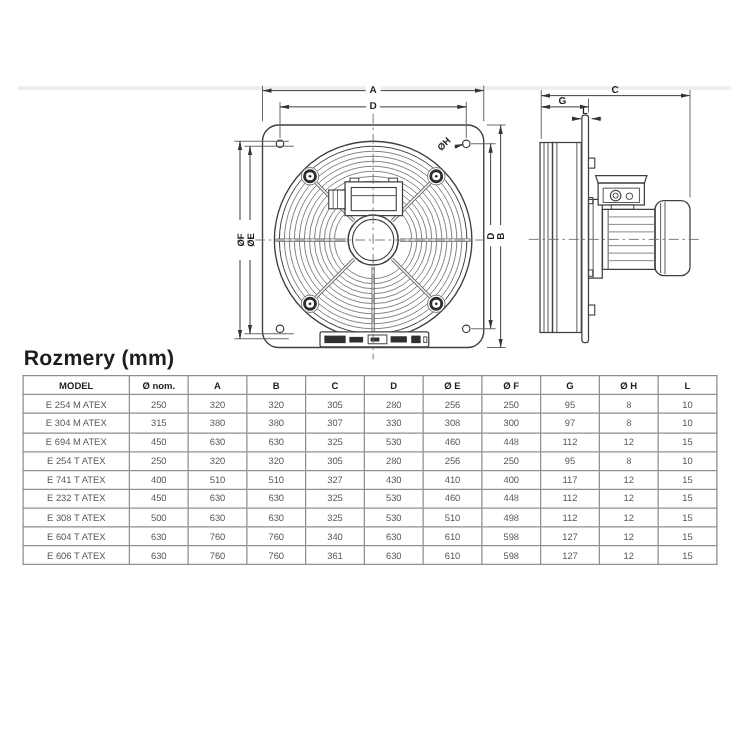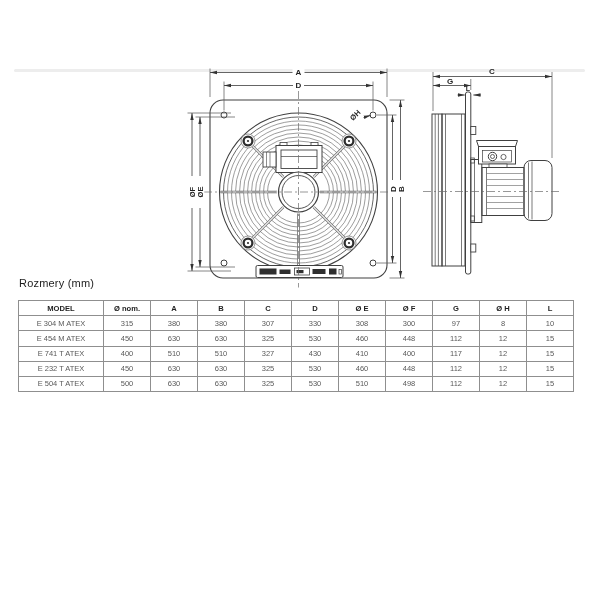--- a/index.html
+++ b/index.html
@@ -2,21 +2,21 @@
 <html><head>
 <meta charset="utf-8">
 <style>
   html,body{margin:0;padding:0;}
   body{
     width:600px;height:600px;position:relative;background:#ffffff;
     font-family:"Liberation Sans", sans-serif;overflow:hidden;
   }
   .divider{position:absolute;left:14px;top:69px;width:571px;height:3px;background:#ededed;border-radius:2px;}
   .drawing{position:absolute;left:0;top:0;width:600px;height:300px;}
-  .heading{position:absolute;left:19px;top:277px;font-size:11px;color:#1d1d1d;letter-spacing:.2px;}
+  .heading{position:absolute;left:19px;top:277px;font-size:17px;color:#1d1d1d;letter-spacing:.2px;font-weight:bold;}
   .tblwrap{position:absolute;left:18px;top:300px;width:556px;}
   table.dims{border-collapse:collapse;width:556px;table-layout:fixed;}
   table.dims th,table.dims td{
     border:1px solid #8f8f8f;text-align:center;vertical-align:middle;
     padding:0;height:14.1px;overflow:hidden;white-space:nowrap;
   }
   table.dims{border:1.5px solid #4c4c4c;}
   table.dims th{font-size:7.6px;font-weight:bold;color:#1f1f1f;height:14.4px;margin-top:35px;}
   table.dims td{font-size:7.5px;color:#595959;}
   svg text{font-family:"Liberation Sans", sans-serif;}
@@ -290,44 +290,70 @@
           <th>D</th>
           <th>Ø E</th>
           <th>Ø F</th>
           <th>G</th>
           <th>Ø H</th>
           <th>L</th>
         </tr>
     </thead>
     <tbody>
         <tr>
+          <td>E 254 M ATEX</td>
+          <td>250</td>
+          <td>320</td>
+          <td>320</td>
+          <td>305</td>
+          <td>280</td>
+          <td>256</td>
+          <td>250</td>
+          <td>95</td>
+          <td>8</td>
+          <td>10</td>
+        </tr>
+        <tr>
           <td>E 304 M ATEX</td>
           <td>315</td>
           <td>380</td>
           <td>380</td>
           <td>307</td>
           <td>330</td>
           <td>308</td>
           <td>300</td>
           <td>97</td>
           <td>8</td>
           <td>10</td>
         </tr>
         <tr>
-          <td>E 454 M ATEX</td>
+          <td>E 694 M ATEX</td>
           <td>450</td>
           <td>630</td>
           <td>630</td>
           <td>325</td>
           <td>530</td>
           <td>460</td>
           <td>448</td>
           <td>112</td>
           <td>12</td>
           <td>15</td>
+        </tr>
+        <tr>
+          <td>E 254 T ATEX</td>
+          <td>250</td>
+          <td>320</td>
+          <td>320</td>
+          <td>305</td>
+          <td>280</td>
+          <td>256</td>
+          <td>250</td>
+          <td>95</td>
+          <td>8</td>
+          <td>10</td>
         </tr>
         <tr>
           <td>E 741 T ATEX</td>
           <td>400</td>
           <td>510</td>
           <td>510</td>
           <td>327</td>
           <td>430</td>
           <td>410</td>
           <td>400</td>
@@ -342,27 +368,53 @@
           <td>630</td>
           <td>325</td>
           <td>530</td>
           <td>460</td>
           <td>448</td>
           <td>112</td>
           <td>12</td>
           <td>15</td>
         </tr>
         <tr>
-          <td>E 504 T ATEX</td>
+          <td>E 308 T ATEX</td>
           <td>500</td>
           <td>630</td>
           <td>630</td>
           <td>325</td>
           <td>530</td>
           <td>510</td>
           <td>498</td>
           <td>112</td>
           <td>12</td>
           <td>15</td>
         </tr>
+        <tr>
+          <td>E 604 T ATEX</td>
+          <td>630</td>
+          <td>760</td>
+          <td>760</td>
+          <td>340</td>
+          <td>630</td>
+          <td>610</td>
+          <td>598</td>
+          <td>127</td>
+          <td>12</td>
+          <td>15</td>
+        </tr>
+        <tr>
+          <td>E 606 T ATEX</td>
+          <td>630</td>
+          <td>760</td>
+          <td>760</td>
+          <td>361</td>
+          <td>630</td>
+          <td>610</td>
+          <td>598</td>
+          <td>127</td>
+          <td>12</td>
+          <td>15</td>
+        </tr>
       </tbody>
   </table>
 </div>
 
 </body></html>

